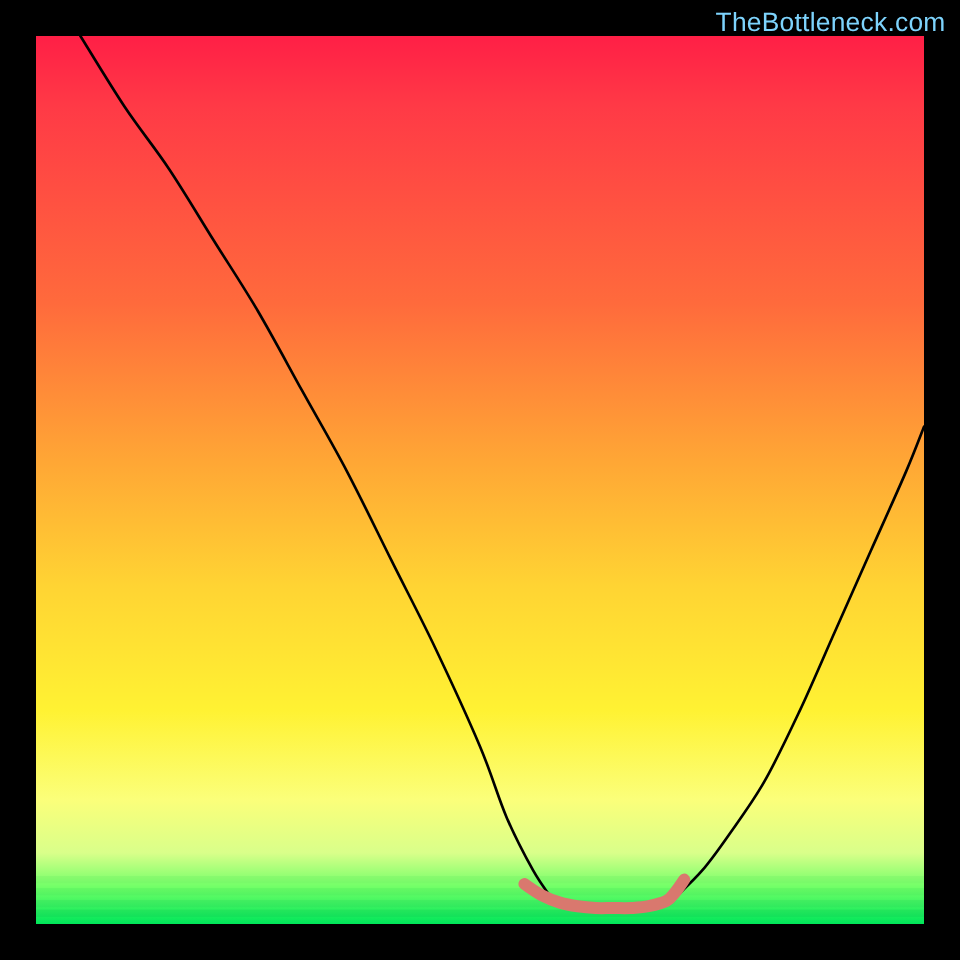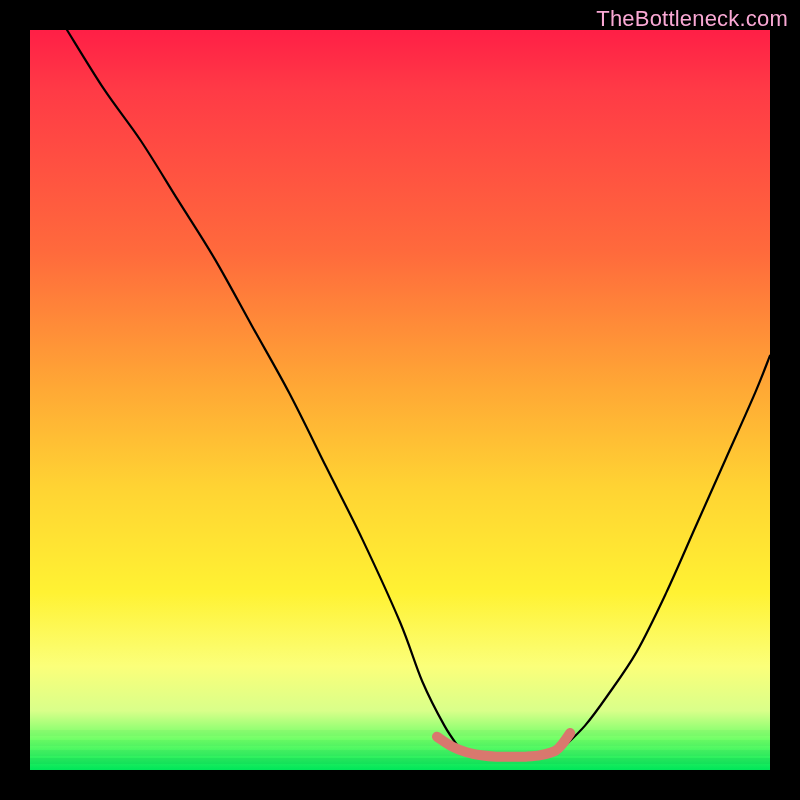--- a/index.html
+++ b/index.html
@@ -45,21 +45,21 @@
     position: absolute;
     left: 0;
     width: 100%;
     height: 6px;
     opacity: 0.18;
   }
   .attribution {
     position: absolute;
     top: 6px;
     right: 12px;
-    color: #f9a8d4;
+    color: #7dd3fc;
     font-size: 22px;
     font-weight: 500;
     letter-spacing: 0.2px;
   }
   svg.curves {
     position: absolute;
     left: 0;
     top: 0;
     width: 740px;
     height: 740px;

